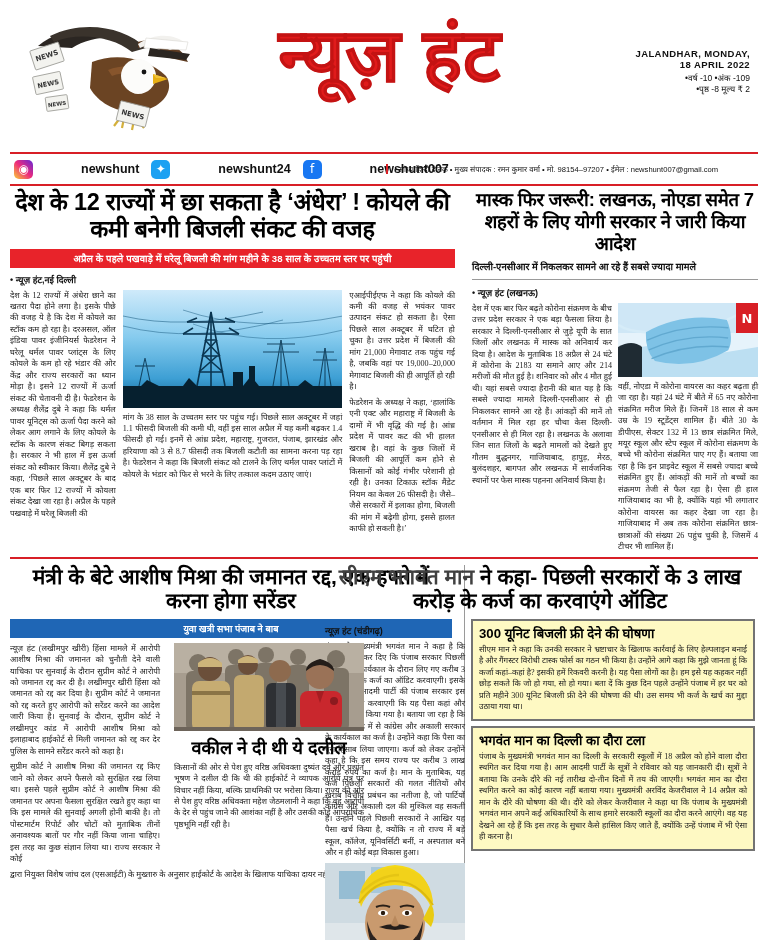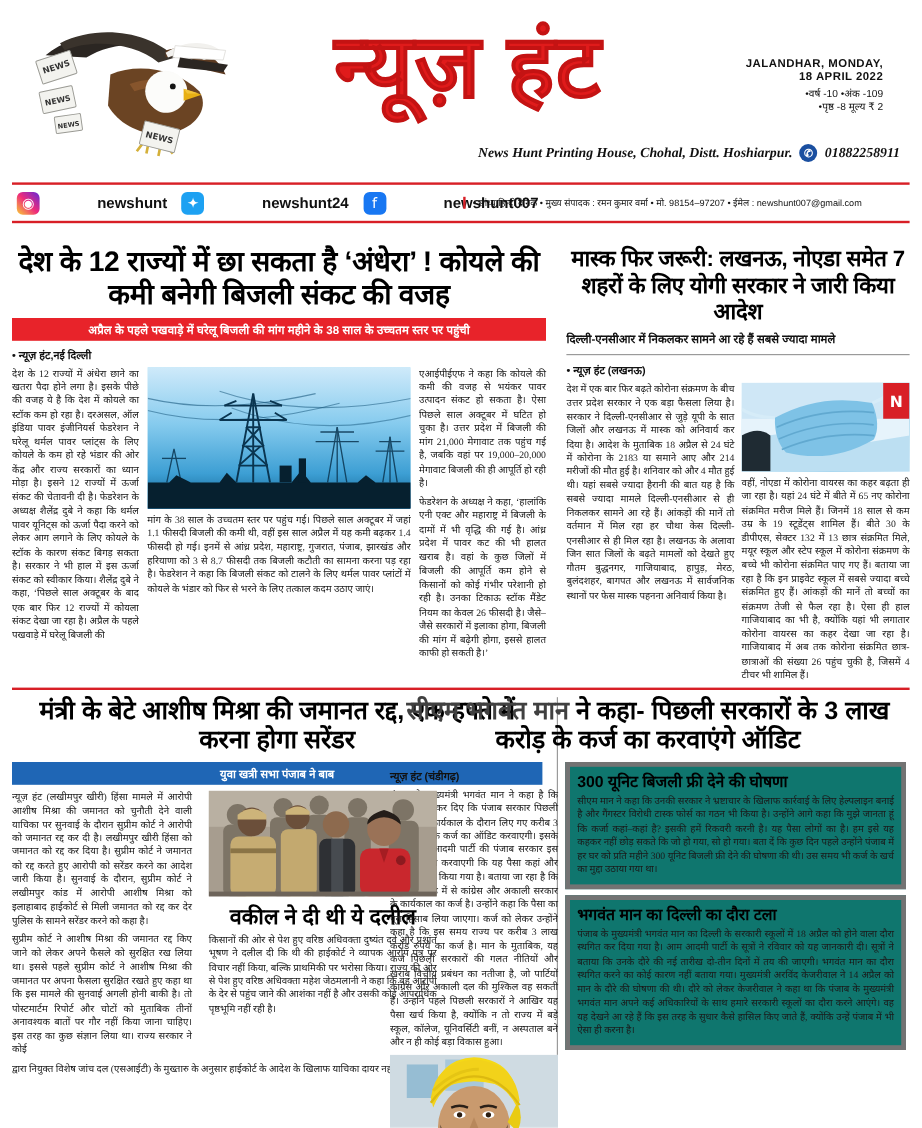--- a/index.html
+++ b/index.html
@@ -21,21 +21,21 @@
     font-family:"Liberation Sans","DejaVu Sans",sans-serif;
     font-size:13px;font-weight:bold;letter-spacing:4px;color:#1a1a1a;margin-bottom:-4px;
   }
   .brand-main{
     font-family:"Liberation Sans","DejaVu Sans",sans-serif;
     font-size:74px;line-height:0.96;font-weight:bold;color:#e01b1b;
     letter-spacing:1px;
     -webkit-text-stroke:1px #c41313;
   }
   .dateblock{
-    position:absolute;right:22px;top:48px;text-align:right;
+    position:absolute;right:8px;top:48px;text-align:right;
     font-family:"Liberation Sans","DejaVu Sans",sans-serif;
   }
   .dateblock .d1{font-size:9.5px;font-weight:bold;letter-spacing:.4px;color:#111;}
   .dateblock .d2{font-size:9.5px;font-weight:bold;letter-spacing:.4px;color:#111;}
   .dateblock .d3{font-size:8.5px;color:#111;margin-top:2px;}
   .dateblock .d4{font-size:8.5px;color:#111;}
   .printline{
     position:absolute;right:8px;top:120px;
     font-family:"Liberation Serif","DejaVu Serif",serif;
     font-style:italic;font-weight:bold;font-size:11.5px;color:#111;
@@ -58,21 +58,21 @@
   .ic-ig{background:linear-gradient(45deg,#f9ce34,#ee2a7b,#6228d7);border-radius:6px;}
   .ic-tw{background:#1da1f2;border-radius:50%;}
   .ic-fb{background:#1877f2;border-radius:50%;}
   .sc .nm{font-family:"Liberation Sans","DejaVu Sans",sans-serif;font-size:12.5px;font-weight:bold;color:#111;padding-left:44px;}
   .social-right{
     flex:1;border-left:2px solid #d81f26;padding-left:6px;
     font-family:"Liberation Sans","DejaVu Sans",sans-serif;font-size:7.6px;color:#111;white-space:nowrap;
   }
 
   
-  .topzone{display:flex;gap:0;margin-top:19px;}
+  .topzone{display:flex;gap:0;margin-top:3px;}
   .col-left{width:452px;padding-right:7px;box-sizing:border-box;}
   .vrule{width:1px;background:#9a9a9a;margin:0 5px;}
   .col-right{width:290px;box-sizing:border-box;}
 
   h1.head{
     font-family:"Liberation Sans","DejaVu Sans",sans-serif;
     font-weight:bold;font-size:23.5px;line-height:1.16;margin:0;text-align:center;color:#000;
     letter-spacing:-.2px;
   }
   h1.head.small{font-size:18.5px;line-height:1.2;}
@@ -110,21 +110,21 @@
   .blueband{
     background:#1f66b5;color:#fff;text-align:center;
     font-family:"Liberation Sans","DejaVu Sans",sans-serif;
     font-weight:bold;font-size:9.4px;padding:3px 2px;margin-top:5px;
   }
   .inlinehead{
     font-family:"Liberation Sans","DejaVu Sans",sans-serif;
     font-weight:bold;font-size:18px;text-align:center;margin:4px 0 3px;color:#000;
   }
   .ybox{
-    background:#0f766e;border:4px solid #737373;padding:5px 6px 6px;box-sizing:border-box;
+    background:#fef9c3;border:2px solid #737373;padding:5px 6px 6px;box-sizing:border-box;
   }
   .ybox h3{
     font-family:"Liberation Sans","DejaVu Sans",sans-serif;
     font-weight:bold;font-size:13.2px;margin:0 0 3px 0;color:#000;line-height:1.15;
   }
   .hr-thin{height:1px;background:#9a9a9a;margin:6px 0;}
   .hr-red{height:2px;background:#d81f26;margin:4px 0;}
 
   .midzone{display:flex;margin-top:6px;}
   .mz-left{width:452px;padding-right:7px;box-sizing:border-box;}
@@ -178,25 +178,20 @@
       <div class="brand-main">न्यूज़ हंट</div>
     </div>
 
     <div class="dateblock">
       <div class="d1">JALANDHAR, MONDAY,</div>
       <div class="d2">18 APRIL 2022</div>
       <div class="d3">•वर्ष -10  •अंक -109</div>
       <div class="d4">•पृष्ठ -8 मूल्य ₹ 2</div>
     </div>
 
-    <div class="printline">
-      <span>News Hunt Printing House, Chohal, Distt. Hoshiarpur.</span>
-      <span class="phone-ico">✆</span>
-      <span>01882258911</span>
-    </div>
   </div>
 
   <div class="socialbar">
     <div class="social-left">
       <div class="sc">
         <span class="ic ic-ig">◉</span>
         <span class="nm">newshunt</span>
       </div>
       <div class="sc">
         <span class="ic ic-tw">✦</span>

